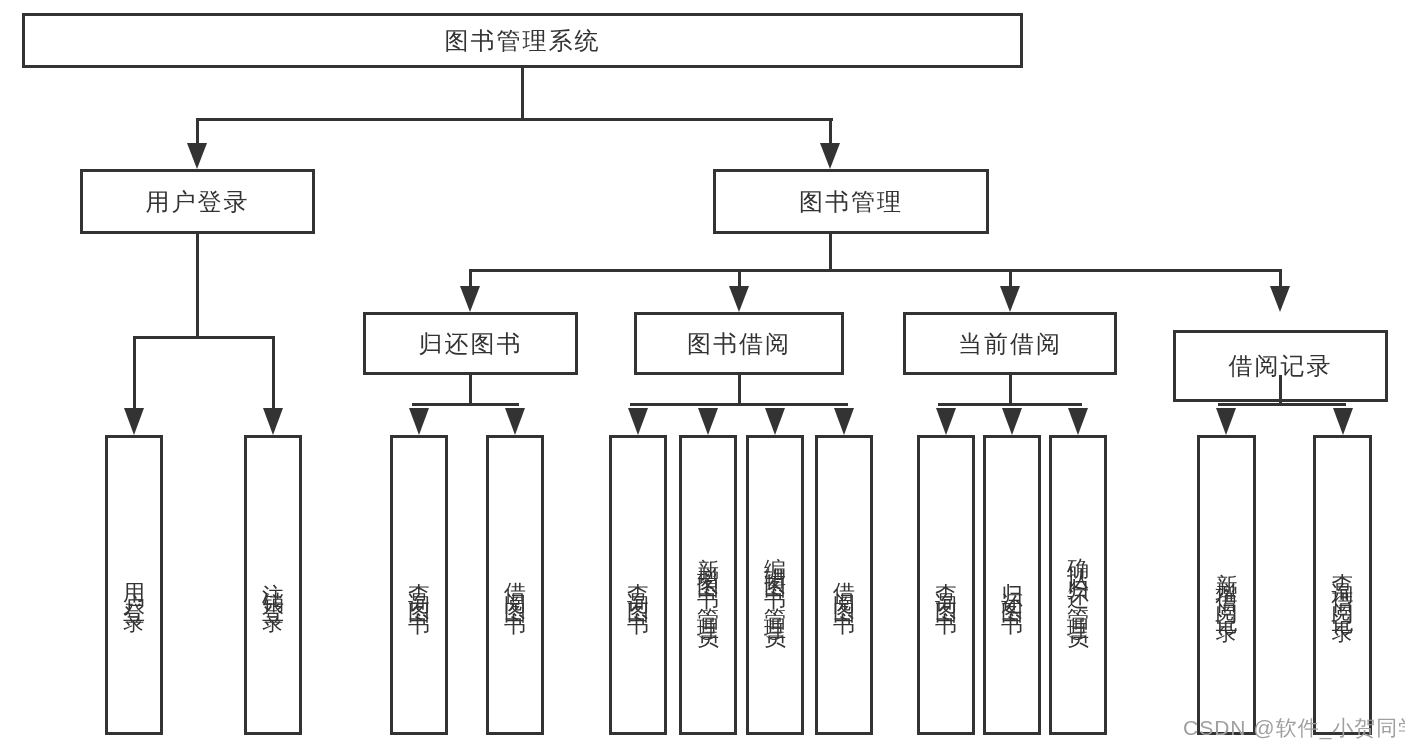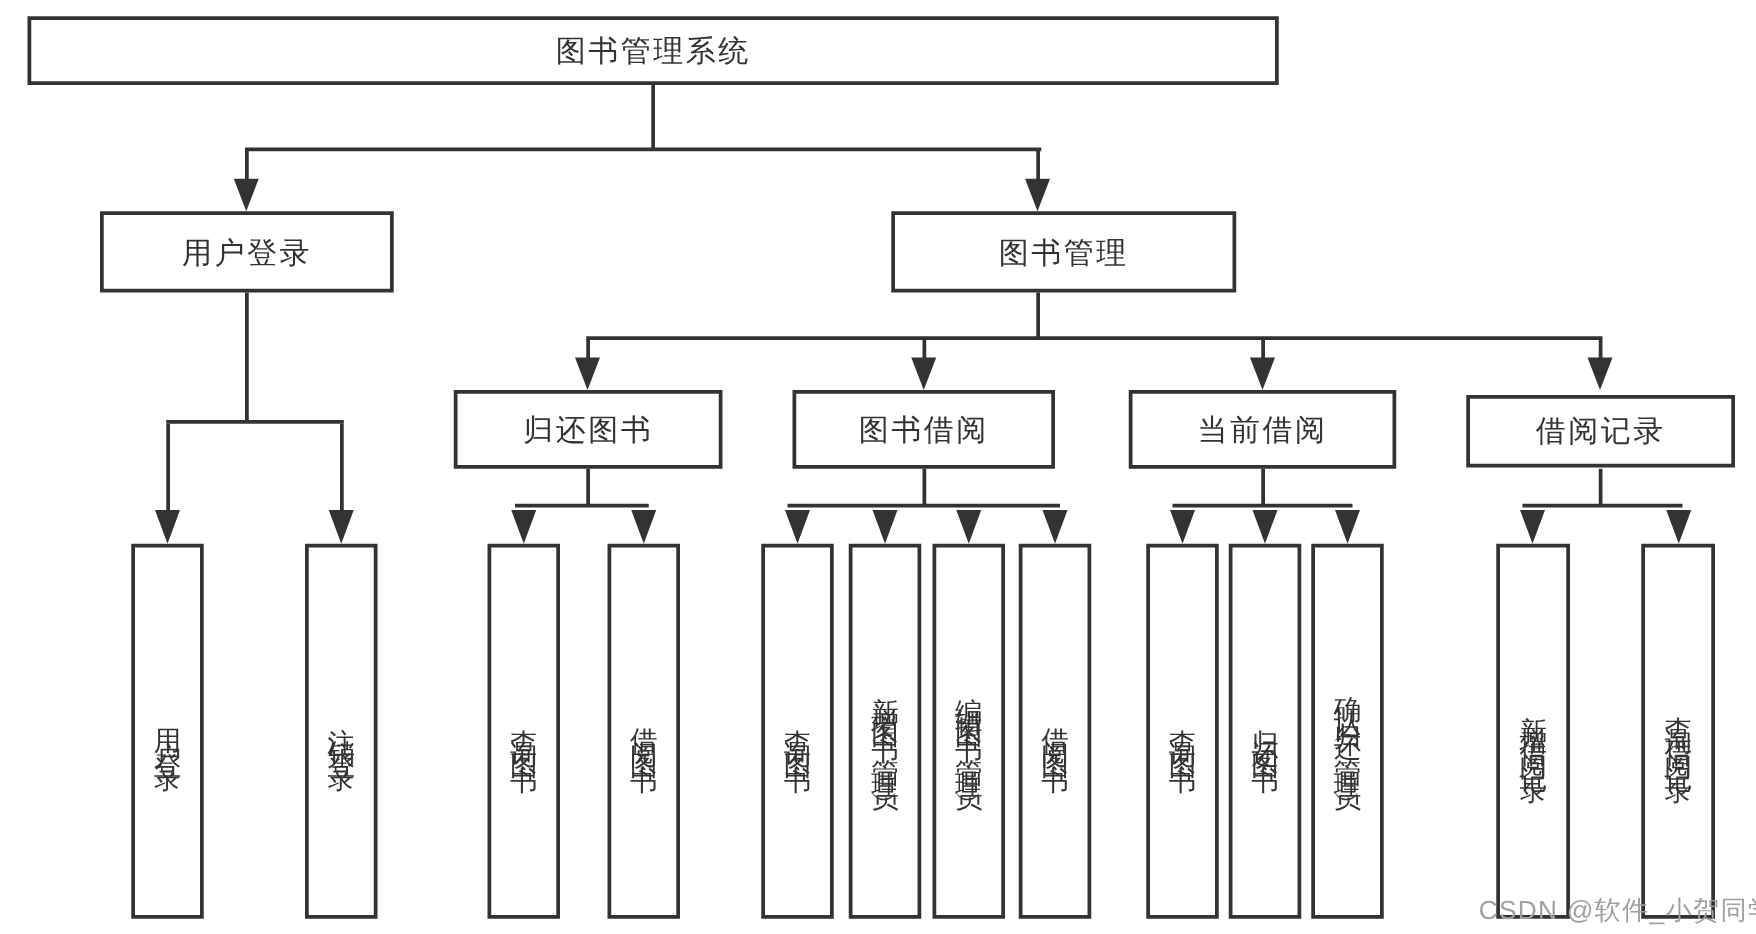--- a/index.html
+++ b/index.html
@@ -68,21 +68,21 @@
 
   <div class="box h" style="left:363px;top:312px;width:215px;height:63px">
     <span>归还图书</span>
   </div>
   <div class="box h" style="left:634px;top:312px;width:210px;height:63px">
     <span>图书借阅</span>
   </div>
   <div class="box h" style="left:903px;top:312px;width:214px;height:63px">
     <span>当前借阅</span>
   </div>
-  <div class="box h" style="left:1173px;top:316px;width:215px;height:58px">
+  <div class="box h" style="left:1173px;top:330px;width:215px;height:72px">
     <span>借阅记录</span>
   </div>
 
   <div class="box leaf" style="left:105px;top:435px;width:58px;height:300px">
     <span>用户登录</span>
   </div>
   <div class="box leaf" style="left:244px;top:435px;width:58px;height:300px">
     <span>注销登录</span>
   </div>
 

